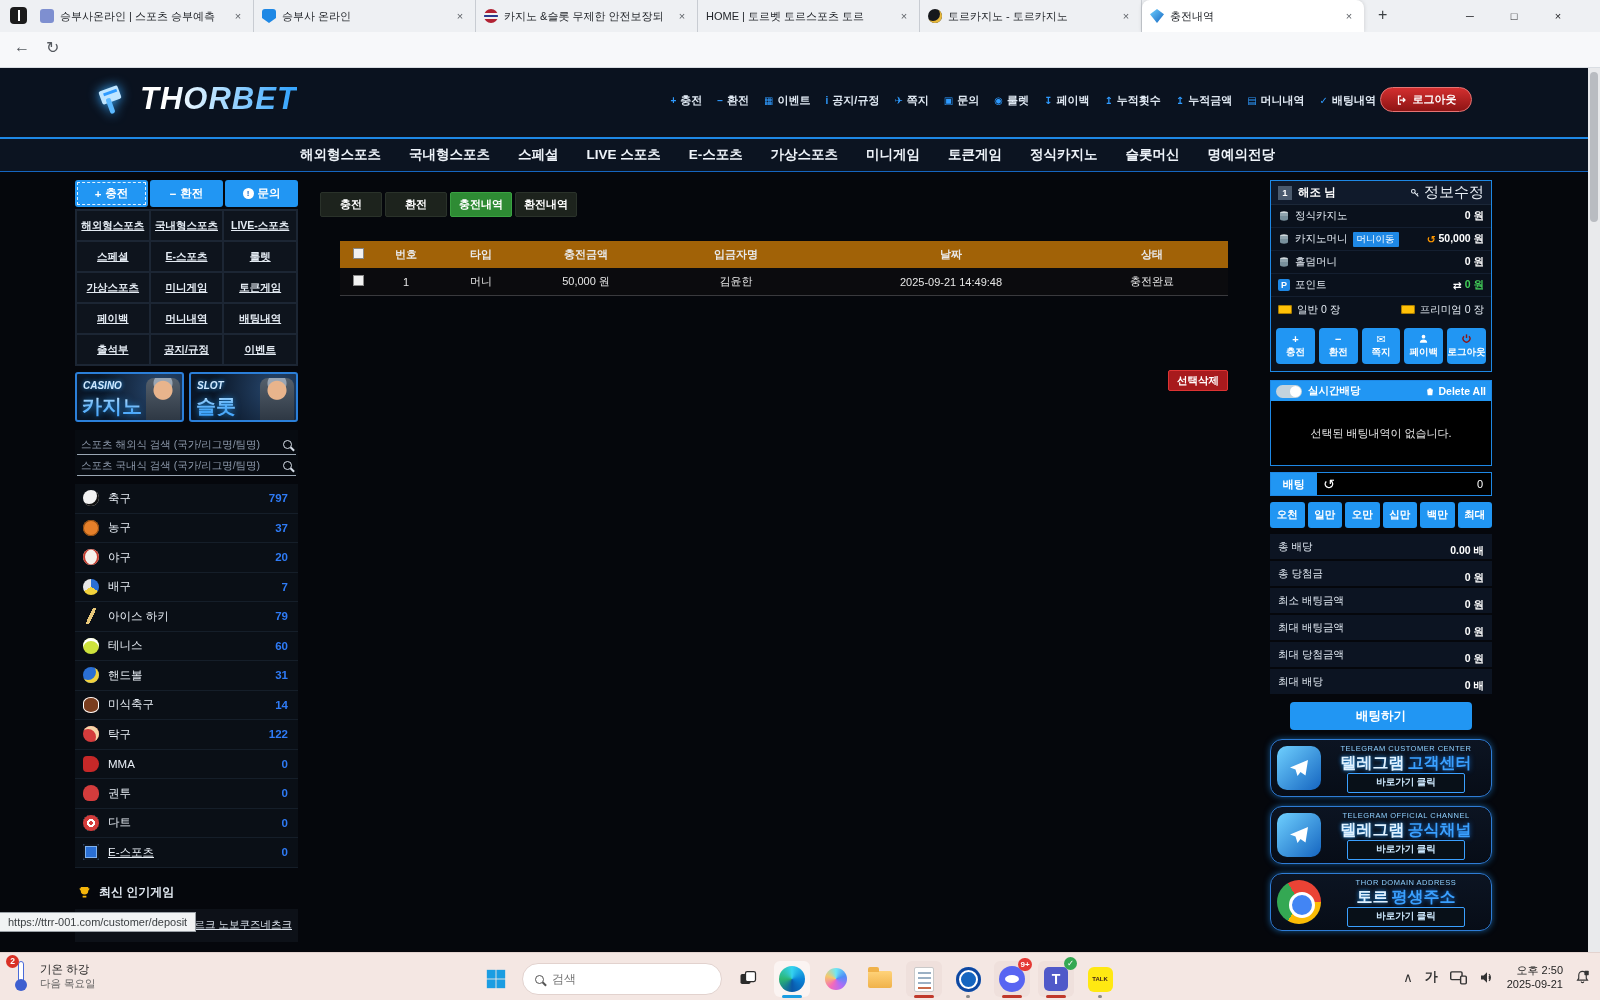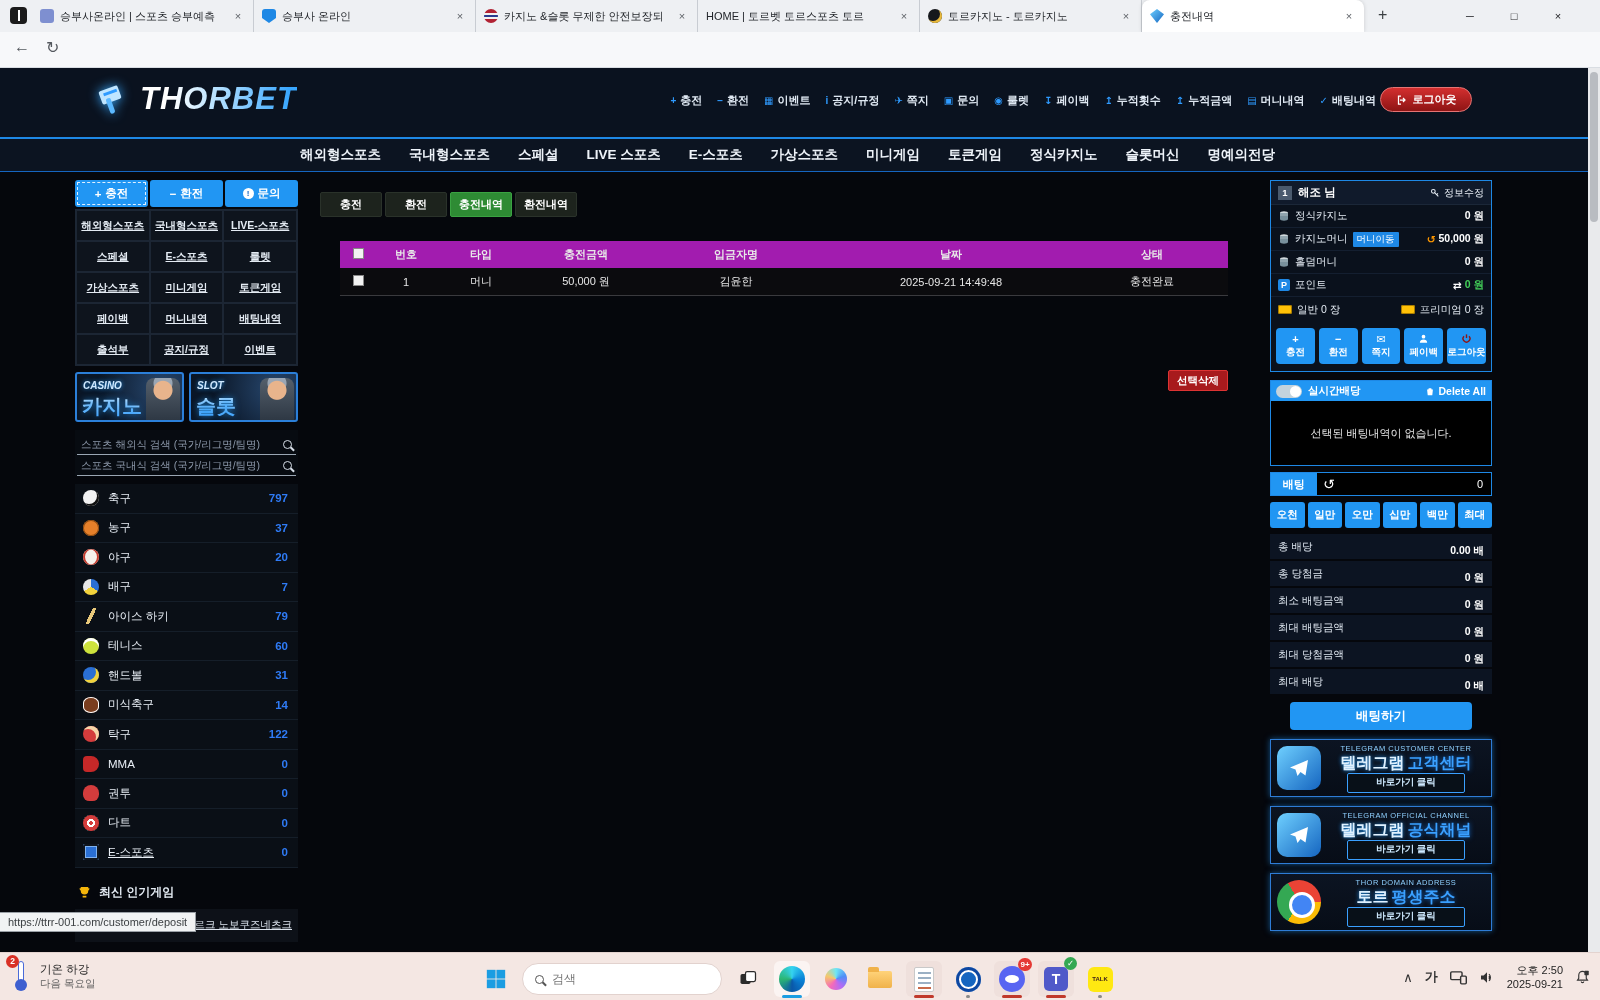--- a/index.html
+++ b/index.html
@@ -96,34 +96,34 @@
   .pop-row { margin-top:2px; height:33px; background:#0d1118; display:flex; align-items:center; justify-content:flex-end; gap:5px; padding:0 6px; }
   .flagic { width:12px; height:9px; }
   .pop-name { font-size:10.5px; color:#dce4ee; text-decoration:underline; white-space:nowrap; }
 
   
   .content { position:absolute; left:310px; top:112px; width:930px; }
   .c-tabs { display:flex; gap:3px; margin-left:10px; margin-top:12px; }
   .c-tab { width:62px; height:25px; background:#1d231d; border:1px solid #2a322a; color:#fff; font-size:11px; font-weight:bold; display:flex; align-items:center; justify-content:center; border-radius:2px; }
   .c-tab.active { background:#2e8b34; border-color:#3aa342; }
   .d-table { margin:24px 2px 0 30px; width:888px; }
-  .t-head { display:flex; align-items:center; height:27px; background:#a21caf; color:#e8e8e8; font-size:11px; font-weight:bold; }
+  .t-head { display:flex; align-items:center; height:27px; background:#a16207; color:#e8e8e8; font-size:11px; font-weight:bold; }
   .t-row { display:flex; align-items:center; height:28px; background:#0b0b0e; border-bottom:1px solid #3a3a3e; color:#e6e6e6; font-size:11px; }
   .tc { text-align:center; }
   .tc0{width:36px;} .tc1{width:60px;} .tc2{width:90px;} .tc3{width:120px;} .tc4{width:180px;} .tc5{width:250px;} .tc6{flex:1;}
   .cbx { display:inline-block; width:11px; height:11px; background:#f2f2f2; border:1px solid #888; }
   .del-btn { position:absolute; left:858px; top:190px; width:60px; height:21px; background:#a81a1d; border:1px solid #d33; border-radius:2px; color:#fff; font-size:10.5px; font-weight:bold; display:flex; align-items:center; justify-content:center; }
 
   
   .rpanel { position:absolute; left:1270px; top:112px; width:222px; }
   .userbox { border:1px solid #1e88e5; background:#0a111c; }
   .u-head { height:24px; background:#101a2b; display:flex; align-items:center; padding:0 7px; gap:6px; border-bottom:1px solid #1b2738; }
   .lvl { width:14px; height:14px; background:#55impossible; background:#4a5a6e; color:#fff; font-size:9.5px; font-weight:bold; text-align:center; line-height:14px; }
   .u-name { flex:1; font-size:11.5px; font-weight:bold; color:#fff; }
-  .u-edit { display:flex; align-items:center; gap:4px; font-size:10px; color:#e8eef5; }
+  .u-edit { display:flex; align-items:center; gap:4px; font-size:15px; color:#e8eef5; }
   .u-row { height:23px; display:flex; align-items:center; padding:0 7px; gap:5px; border-bottom:1px solid #141f30; font-size:10.5px; color:#e4ebf3; }
   .u-row .lab { display:flex; align-items:center; gap:5px; }
   .u-row .val { margin-left:auto; font-size:10.5px; font-weight:bold; color:#fff; display:flex; align-items:center; gap:3px; }
   .v-orange { color:#ff9800; } .v-green { color:#43d159; }
   .mv-badge { background:#1e88e5; color:#fff; font-size:9.5px; padding:1px 4px; border-radius:1px;text-align:right; }
   .p-ic { width:12px; height:12px; background:#1e88e5; color:#fff; font-size:9px; font-weight:bold; text-align:center; line-height:12px; border-radius:2px; }
   .ticket { width:14px; height:9px; background:#ffc107; border-radius:2px; box-shadow:inset 0 0 0 1px #a87b00; }
   .u-coupon { height:25px; display:flex; align-items:center; justify-content:space-between; padding:0 7px; font-size:10.5px; color:#e4ebf3; }
   .u-coupon .half { display:flex; align-items:center; gap:5px; }
   .u-btns { display:flex; gap:4px; padding:6px 5px 7px; }
@@ -141,21 +141,21 @@
   .ba-label { width:56px; height:100%; background:#2196f3; color:#fff; font-size:11px; font-weight:bold; display:flex; align-items:center; justify-content:center; }
   .ba-reset { width:30px; text-align:center; color:#fff; font-size:14px; }
   .ba-input { flex:1; background:#000; border:none; outline:none; color:#fff; font-size:11px; text-align:right; padding-right:8px; font-family:inherit; }
   .q-btns { display:flex; gap:3px; margin-top:6px; }
   .q-btn { flex:1; height:26px; background:#2196f3; border-radius:3px; color:#fff; font-size:10.5px; font-weight:bold; display:flex; align-items:center; justify-content:center; }
   .stats { margin-top:6px; }
   .st-row { height:25px; background:#0c1422; margin-bottom:2px; display:flex; align-items:center; justify-content:space-between; padding:0 8px; font-size:10.5px; color:#dfe7f0; }
   .st-row .sv { font-weight:bold; color:#fff;margin-top:8px; }
   .bet-submit { margin:8px 20px 0; height:28px; background:#2196f3; border-radius:4px; color:#fff; font-size:12.5px; font-weight:bold; display:flex; align-items:center; justify-content:center; }
 
-  .promo { margin-top:9px; height:58px; border:1px solid #2e7cd6; border-radius:0; background:linear-gradient(#0c1422,#070d17); box-shadow:0 0 6px rgba(30,136,229,.6); display:flex; align-items:center; padding:16px 6px; gap:6px; }
+  .promo { margin-top:9px; height:58px; border:1px solid #2e7cd6; border-radius:12px; background:linear-gradient(#0c1422,#070d17); box-shadow:0 0 6px rgba(30,136,229,.6); display:flex; align-items:center; padding:16px 6px; gap:6px; }
   .promo-ic { width:44px; height:44px; border-radius:10px; background:linear-gradient(135deg,#6fd0ff,#1565c0); flex:none; display:flex; align-items:center; justify-content:center; }
   .promo-ic.chrome { border-radius:50%; background:conic-gradient(from -30deg,#ea4335 0 120deg,#fbbc05 0 240deg,#34a853 0 360deg); position:relative; }
   .promo-ic.chrome:after { content:""; position:absolute; left:12px; top:12px; width:20px; height:20px; border-radius:50%; background:#4285f4; border:3px solid #fff; }
   .promo-tx { flex:1; display:flex; flex-direction:column; align-items:center; gap:1px; }
   .promo-sub { font-size:7.5px; letter-spacing:.5px; color:#8fd0ff; }
   .promo-title { font-size:16px; font-weight:bold; line-height:17px; white-space:nowrap; }
   .promo-title .ta { color:#dff1ff; text-shadow:0 0 4px #2196f3; }
   .promo-title .tb { color:#3aa0ff; text-shadow:0 0 5px #1565c0; margin-left:3px; }
   .promo-cta { margin-top:1px; width:118px; height:20px; border:1px solid #3aa0ff; border-radius:2px; background:#081018; color:#cfeaff; font-size:9.5px; font-weight:bold; display:flex; align-items:center; justify-content:center; }
 

